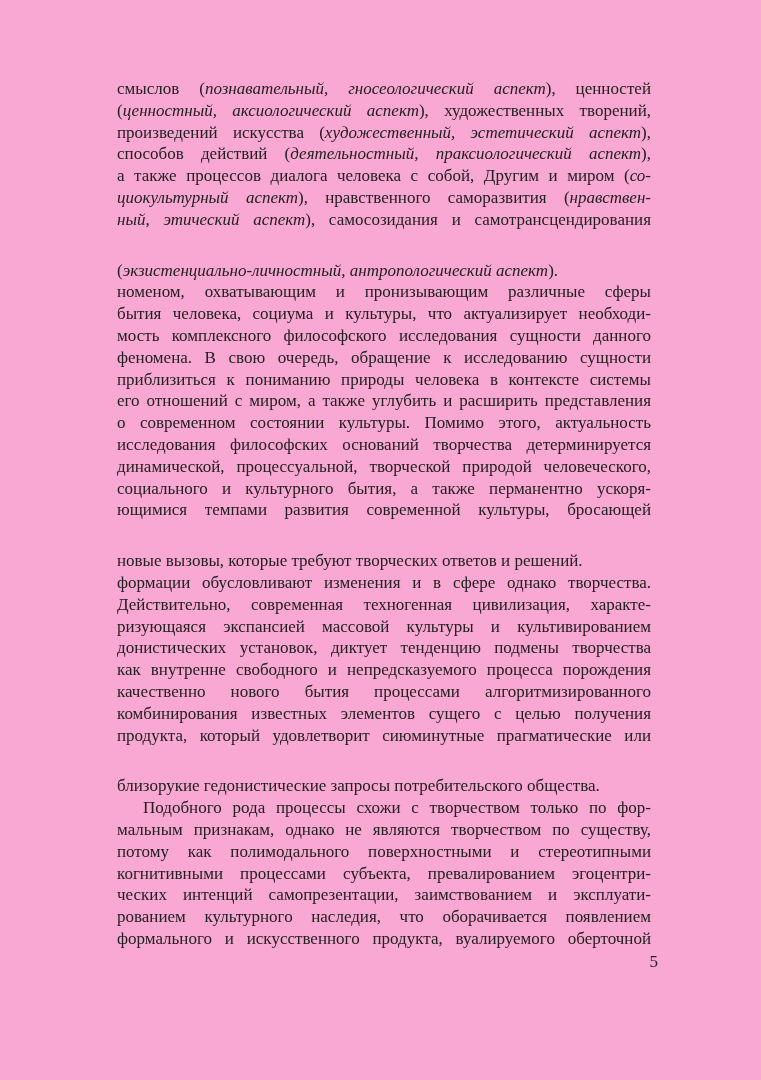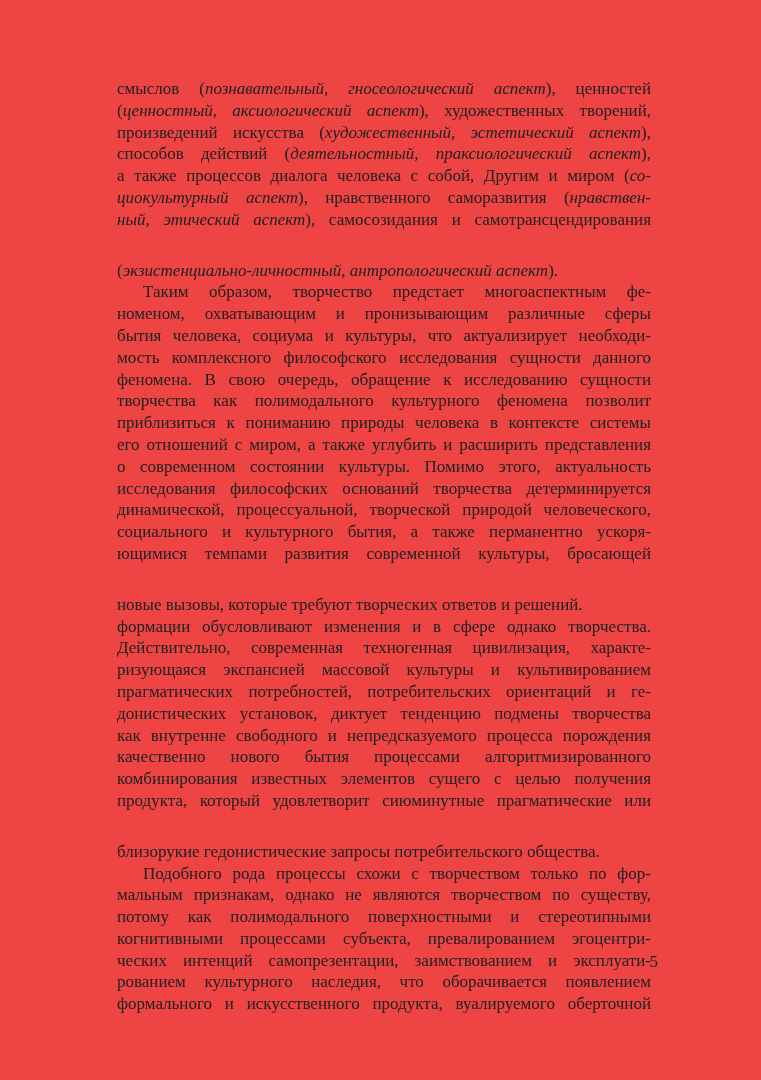--- a/index.html
+++ b/index.html
@@ -4,21 +4,21 @@
 <style>
   html, body {
     margin: 0;
     padding: 0;
     background: #ffffff;
   }
   .book-page {
     position: relative;
     width: 761px;
     height: 1080px;
-    background: #ef4444;
+    background: #f9a8d4;
     overflow: hidden;
   }
   .text-block {
     position: absolute;
     left: 117px;
     top: 78px;
     width: 534px;
     font-family: "Liberation Serif", "DejaVu Serif", serif;
     font-size: 17px;
     line-height: 21.8px;
@@ -54,40 +54,37 @@
         <div class="line"><span>смыслов (</span><i>познавательный, гносеологический аспект</i><span>), ценностей</span></div>
         <div class="line"><span>(</span><i>ценностный, аксиологический аспект</i><span>), художественных творений,</span></div>
         <div class="line"><span>произведений искусства (</span><i>художественный, эстетический аспект</i><span>),</span></div>
         <div class="line"><span>способов действий (</span><i>деятельностный, праксиологический аспект</i><span>),</span></div>
         <div class="line"><span>а также процессов диалога человека с собой, Другим и миром (</span><i>со-</i></div>
         <div class="line"><i>циокультурный аспект</i><span>), нравственного саморазвития (</span><i>нравствен-</i></div>
         <div class="line"><i>ный, этический аспект</i><span>), самосозидания и самотрансцендирования</span></div>
         <div class="line end"><span>(</span><i>экзистенциально-личностный, антропологический аспект</i><span>).</span></div>
       </div>
       <div class="paragraph">
-        <div class="line indent"><span>Таким образом, творчество предстает многоаспектным фе-</span></div>
         <div class="line"><span>номеном, охватывающим и пронизывающим различные сферы</span></div>
         <div class="line"><span>бытия человека, социума и культуры, что актуализирует необходи-</span></div>
         <div class="line"><span>мость комплексного философского исследования сущности данного</span></div>
         <div class="line"><span>феномена. В свою очередь, обращение к исследованию сущности</span></div>
-        <div class="line"><span>творчества как полимодального культурного феномена позволит</span></div>
         <div class="line"><span>приблизиться к пониманию природы человека в контексте системы</span></div>
         <div class="line"><span>его отношений с миром, а также углубить и расширить представления</span></div>
         <div class="line"><span>о современном состоянии культуры. Помимо этого, актуальность</span></div>
         <div class="line"><span>исследования философских оснований творчества детерминируется</span></div>
         <div class="line"><span>динамической, процессуальной, творческой природой человеческого,</span></div>
         <div class="line"><span>социального и культурного бытия, а также перманентно ускоря-</span></div>
         <div class="line"><span>ющимися темпами развития современной культуры, бросающей</span></div>
         <div class="line end"><span>новые вызовы, которые требуют творческих ответов и решений.</span></div>
       </div>
       <div class="paragraph">
         <div class="line"><span>формации обусловливают изменения и в сфере однако творчества.</span></div>
         <div class="line"><span>Действительно, современная техногенная цивилизация, характе-</span></div>
         <div class="line"><span>ризующаяся экспансией массовой культуры и культивированием</span></div>
-        <div class="line"><span>прагматических потребностей, потребительских ориентаций и ге-</span></div>
         <div class="line"><span>донистических установок, диктует тенденцию подмены творчества</span></div>
         <div class="line"><span>как внутренне свободного и непредсказуемого процесса порождения</span></div>
         <div class="line"><span>качественно нового бытия процессами алгоритмизированного</span></div>
         <div class="line"><span>комбинирования известных элементов сущего с целью получения</span></div>
         <div class="line"><span>продукта, который удовлетворит сиюминутные прагматические или</span></div>
         <div class="line end"><span>близорукие гедонистические запросы потребительского общества.</span></div>
       </div>
       <div class="paragraph">
         <div class="line indent"><span>Подобного рода процессы схожи с творчеством только по фор-</span></div>
         <div class="line"><span>мальным признакам, однако не являются творчеством по существу,</span></div>

